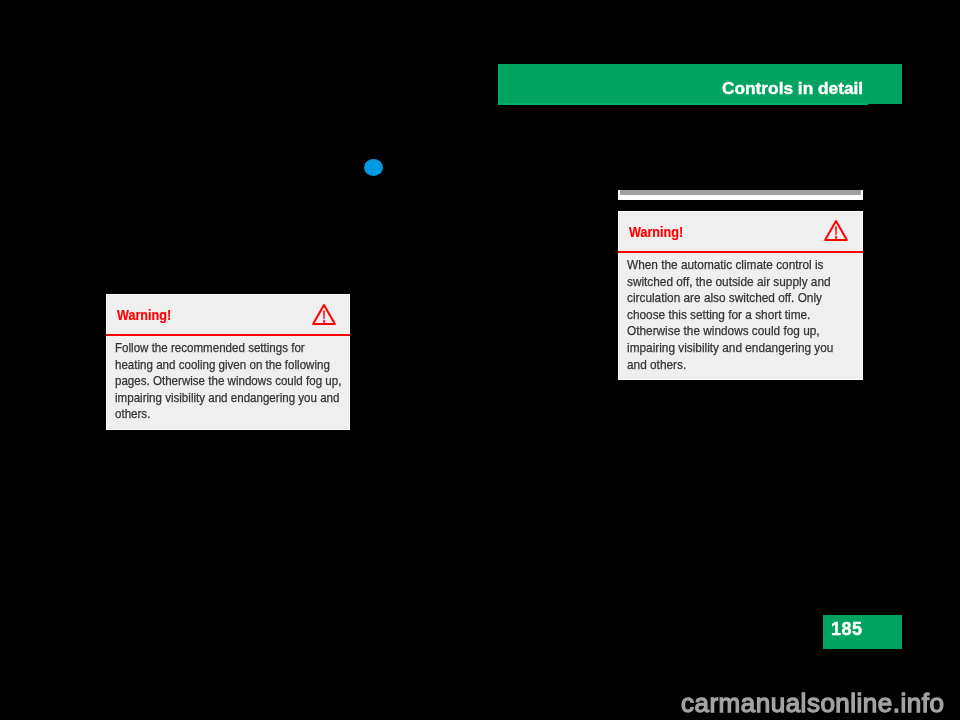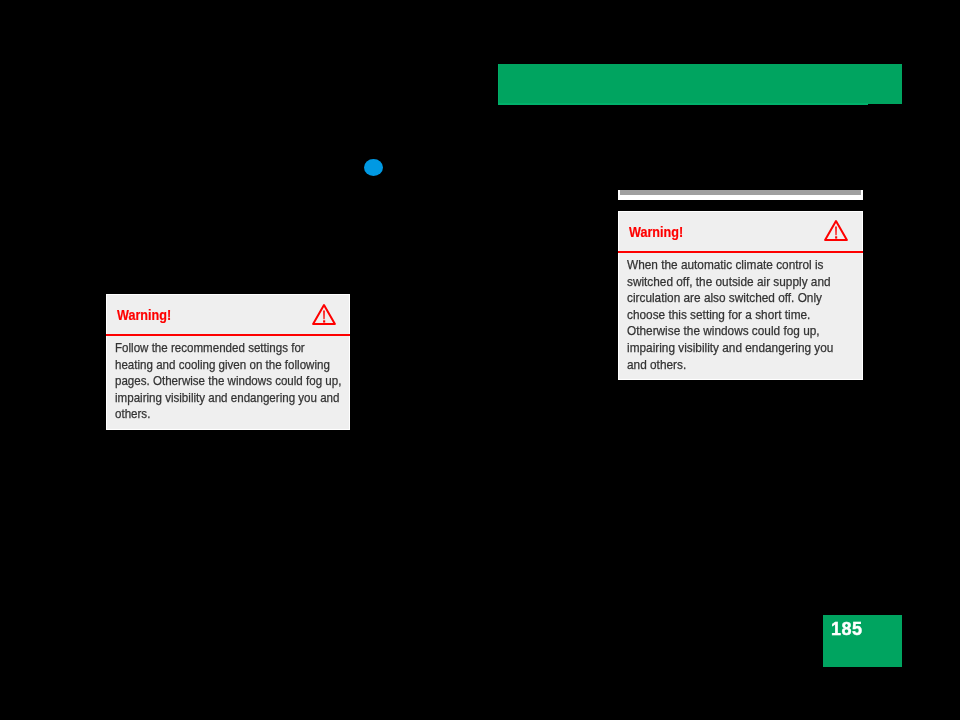--- a/index.html
+++ b/index.html
@@ -38,36 +38,37 @@
     -webkit-text-stroke:0.25px var(--ink);
     transform:scaleX(0.905) translateZ(0);transform-origin:left top;}
 
   #warnbox-1{left:106px;top:294px;width:244px;height:136px;}
   #warnbox-1 .warnbody{width:250px;transform:scaleX(0.912) translateZ(0);}
   #warnbox-1 .tri{right:13px;top:7.6px;}
   #warnbox-2{left:618px;top:211px;width:245px;height:169px;}
   #warnbox-2 .warnbody{width:226px;transform:scaleX(0.932) translateZ(0);}
 
   
-  #page-number-box{position:absolute;left:823px;top:615px;width:79px;height:52px;background:var(--green);}
+  #page-number-box{position:absolute;left:823px;top:615px;width:79px;height:34px;background:var(--green);}
   #page-number{position:absolute;left:8px;top:3.5px;color:#fff;font-weight:bold;font-size:18px;letter-spacing:0.5px;
     -webkit-text-stroke:0.4px #fff;transform:translateZ(0);}
 
   
   #watermark{position:absolute;left:681px;top:688px;color:var(--wm);font-size:26px;letter-spacing:0.5px;
     -webkit-text-stroke:1.3px var(--wm);white-space:nowrap;transform:translateZ(0);}
 </style>
 </head>
 <body style="background: rgb(0, 0, 0);">
 
 <div class="page">
 
   <div id="header-bar"></div>
   <div id="header-bar-ext"></div>
   <div id="header-bar-edge"></div>
+  <div id="header-title">Controls in detail</div>
 
   <div id="blue-dot"></div>
 
   <div id="grey-rule">
       <div class="fill"></div>
     </div>
 
   <div class="warnbox" id="warnbox-1">
     <div class="warnhead">
       <div class="title">Warning!</div>
@@ -95,13 +96,14 @@
       </div>
     </div>
     <div class="rule"></div>
     <div class="warnbody">When the automatic climate control is switched off, the outside air supply and circulation are also switched off. Only choose this setting for a short time. Otherwise the windows could fog up, impairing visibility and endangering you and others.</div>
   </div>
 
   <div id="page-number-box">
     <div id="page-number">185</div>
   </div>
 
+  <div id="watermark">carmanualsonline.info</div>
 </div>
 
 </body></html>

